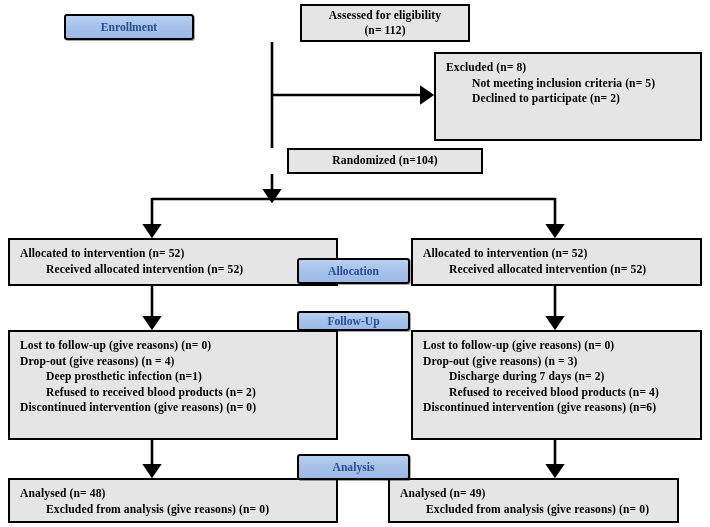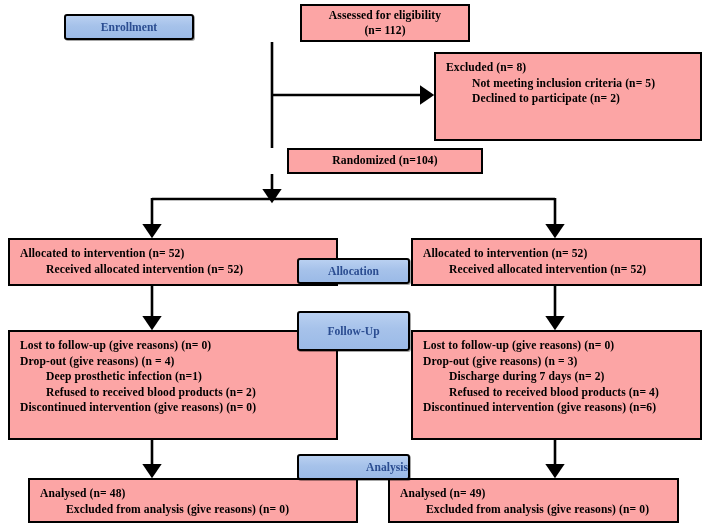--- a/index.html
+++ b/index.html
@@ -12,21 +12,21 @@
   #diagram{position:relative;width:710px;height:527px;}
 
   
   #wires{position:absolute;left:0;top:0;width:710px;height:527px;}
 
   
   .box{
     position:absolute;
     box-sizing:border-box;
     border:2.5px solid #000;
-    background:#fca5a5;
+    background:#e5e5e5;
     font-weight:bold;
     font-size:11.6px;
     line-height:15.5px;
     color:#000;
     letter-spacing:0.1px;
   }
   .box .ln{white-space:nowrap;}
   .box.center{display:flex;flex-direction:column;align-items:center;justify-content:center;text-align:center;}
   .box.left{padding:6px 0 6px 10px;}
   .indent1{padding-left:26px;}
@@ -48,27 +48,27 @@
   }
 
   
   #box-eligibility{left:300px;top:4px;width:170px;height:38px;}
   #box-excluded{left:434px;top:52px;width:268px;height:89px;}
   #box-randomized{left:287px;top:148px;width:196px;height:26px;}
   #box-alloc-left{left:8px;top:238px;width:330px;height:48px;}
   #box-alloc-right{left:411px;top:238px;width:291px;height:48px;}
   #box-follow-left{left:8px;top:330px;width:330px;height:110px;}
   #box-follow-right{left:411px;top:330px;width:291px;height:110px;}
-  #box-analysis-left{left:8px;top:478px;width:330px;height:45px;margin-left:20px;}
+  #box-analysis-left{left:8px;top:478px;width:330px;height:45px;}
   #box-analysis-right{left:388px;top:478px;width:291px;height:45px;}
 
   #stage-enrollment{left:64px;top:14px;width:130px;height:26px;}
   #stage-allocation{left:297px;top:218px;width:113px;height:26px;margin-top:40px;}
-  #stage-followup{left:297px;top:311px;width:113px;height:40px;}
-  #stage-analysis{left:297px;top:454px;width:113px;height:26px;justify-content:flex-end;}
+  #stage-followup{left:297px;top:311px;width:113px;height:20px;}
+  #stage-analysis{left:297px;top:454px;width:113px;height:26px;}
 </style>
 </head>
 <body>
 
 <div id="diagram">
 
   <svg id="wires" viewBox="0 0 710 527" xmlns="http://www.w3.org/2000/svg">
     <defs>
       <marker id="ah" markerWidth="9" markerHeight="9" refX="3.2" refY="4.5" orient="auto" markerUnits="strokeWidth">
         <path d="M0,0.7 L0,8.3 L5.6,4.5 z" fill="#000"></path>

